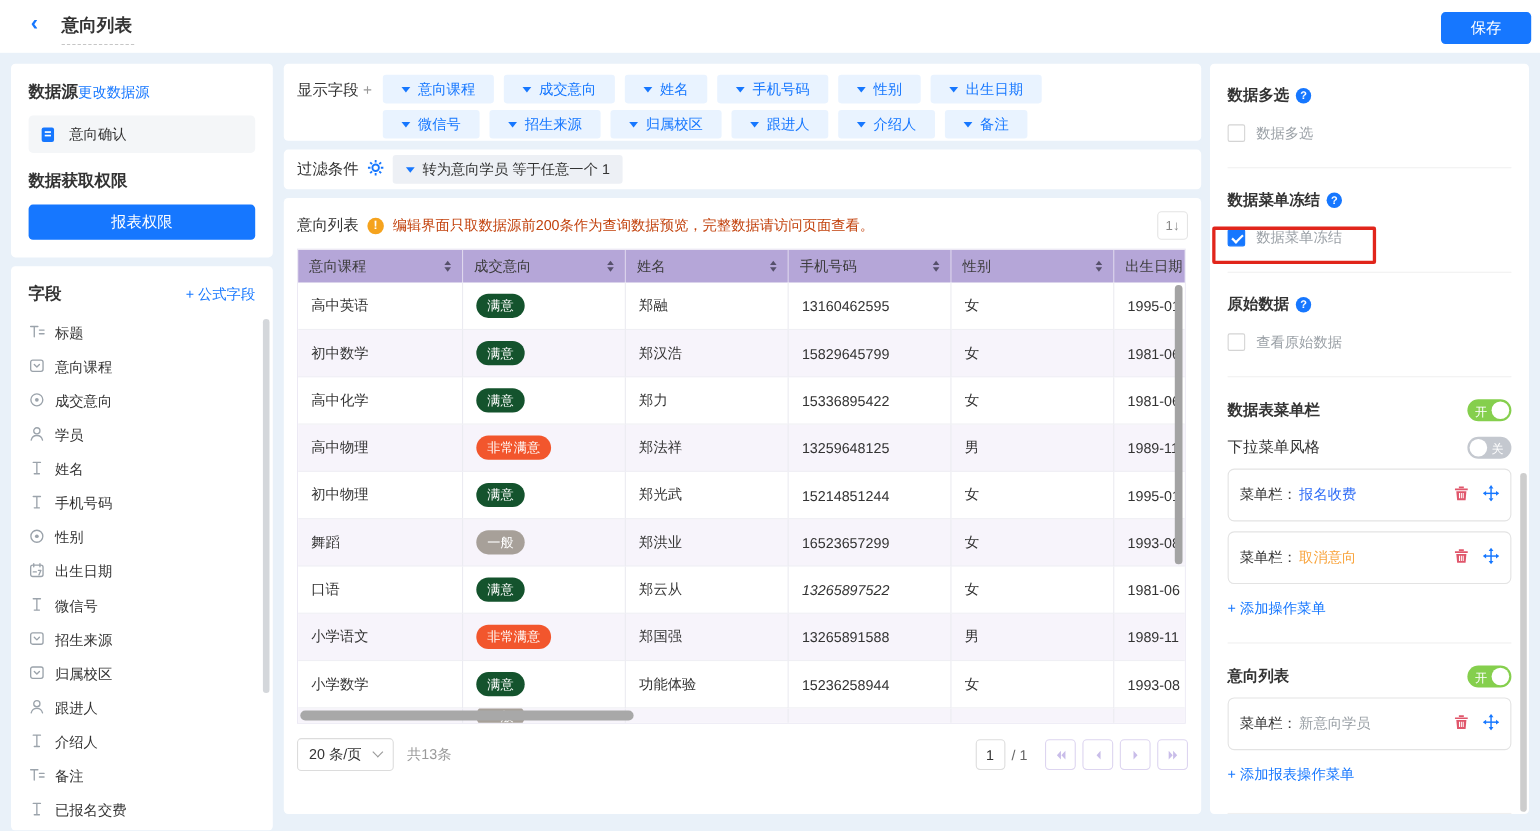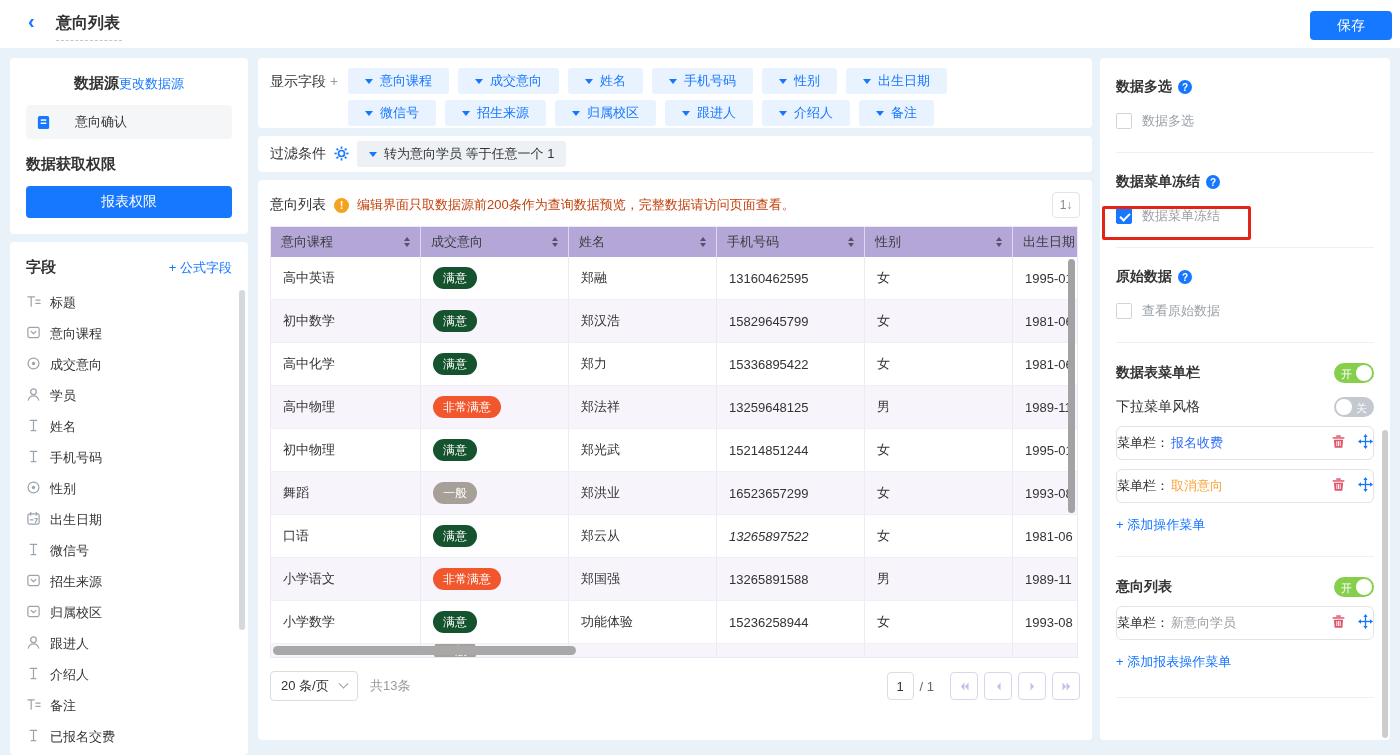--- a/index.html
+++ b/index.html
@@ -11,25 +11,25 @@
 .back-ic { position:absolute; left:28px; top:10px; font-size:20px; font-weight:bold; color:#1677ff; cursor:pointer; }
 .page-title { position:absolute; left:56px; top:13px; font-size:16px; font-weight:600; color:#333; }
 .title-underline { position:absolute; left:56px; top:40px; width:66px; border-top:1px dashed #c6c6c6; }
 .save-btn { position:absolute; right:8px; top:11px; width:82px; height:29px; background:#1677ff; color:#fff;
   border:none; border-radius:4px; font-size:14px; display:flex; align-items:center; justify-content:center; cursor:pointer; }
 
 .card { position:absolute; background:#fff; border-radius:4px; }
 
 
 #card-ds { left:10px; top:58px; width:238px; height:176px; }
-.ds-head { display:flex; justify-content:center; align-items:center; padding:16px 16px 0; }
+.ds-head { display:flex; justify-content:flex-start; align-items:center; padding:16px 16px 0; }
 .sec-title { font-size:15px; font-weight:bold; color:#333; }
 .blue-link { font-size:13px; color:#1677ff; cursor:pointer; }
 .ds-item { margin:12px 16px 0; height:34px; background:#f4f6f8; border-radius:4px; display:flex; align-items:center;
-  padding:0 10px; gap:24px; font-size:13px; }
+  padding:0 10px; gap:12px; font-size:13px; }
 .perm-title { margin:16px 16px 0; font-size:15px; font-weight:bold; }
 .perm-btn { margin:12px 16px 0; height:32px; width:206px; background:#1677ff; color:#fff; border:none; border-radius:4px;
   font-size:14px; display:flex; align-items:center; justify-content:center; cursor:pointer; }
 
 #card-fields { left:10px; top:242px; width:238px; height:513px; }
 .fields-head { display:flex; justify-content:space-between; align-items:center; padding:16px 16px 6px; }
 #field-list { padding:4px 10px 0 16px; }
 .field-item { height:31px; display:flex; align-items:center; gap:9px; font-size:13px; color:#333; cursor:pointer; }
 .field-item svg { width:15px; height:15px; flex:none; }
 .panel-scroll { position:absolute; background:#d4d7db; border-radius:3px; }
@@ -107,22 +107,22 @@
 .sub-label { font-size:14px; color:#333; }
 .toggle { width:40px; height:20px; border-radius:10px; position:relative; font-size:11px; color:#fff; cursor:pointer; flex:none; }
 .toggle.on { background:#85cf4d; }
 .toggle.off { background:#c4c8cf; }
 .toggle .t-txt { position:absolute; top:3.5px; }
 .toggle.on .t-txt { left:7px; }
 .toggle.off .t-txt { right:7px; }
 .knob { position:absolute; top:2px; width:16px; height:16px; border-radius:50%; background:#fff; }
 .toggle.on .knob { right:2px; }
 .toggle.off .knob { left:2px; }
-.menu-item { height:34px; border:1px solid #e3e3e3; border-radius:6px; display:flex; align-items:center;
-  padding:0 0; margin-top:9px; font-size:13px; background:#fff; }
+.menu-item { height:48px; border:1px solid #e3e3e3; border-radius:6px; display:flex; align-items:center;
+  padding:0 10px; margin-top:9px; font-size:13px; background:#fff; }
 .menu-item .m-name { margin-left:2px; }
 .menu-item svg { width:15px; height:15px; cursor:pointer; }
 .mi-gap { margin-left:12px; }
 .add-link { font-size:13px; color:#1677ff; margin-top:13px; cursor:pointer; }
 .annot-red { position:absolute; left:2px; top:148px; width:149px; height:34px; border:3px solid #e1251b; border-radius:2px; z-index:3; pointer-events:none; }
 </style>
 </head>
 <body>
 
 <div class="topbar">

